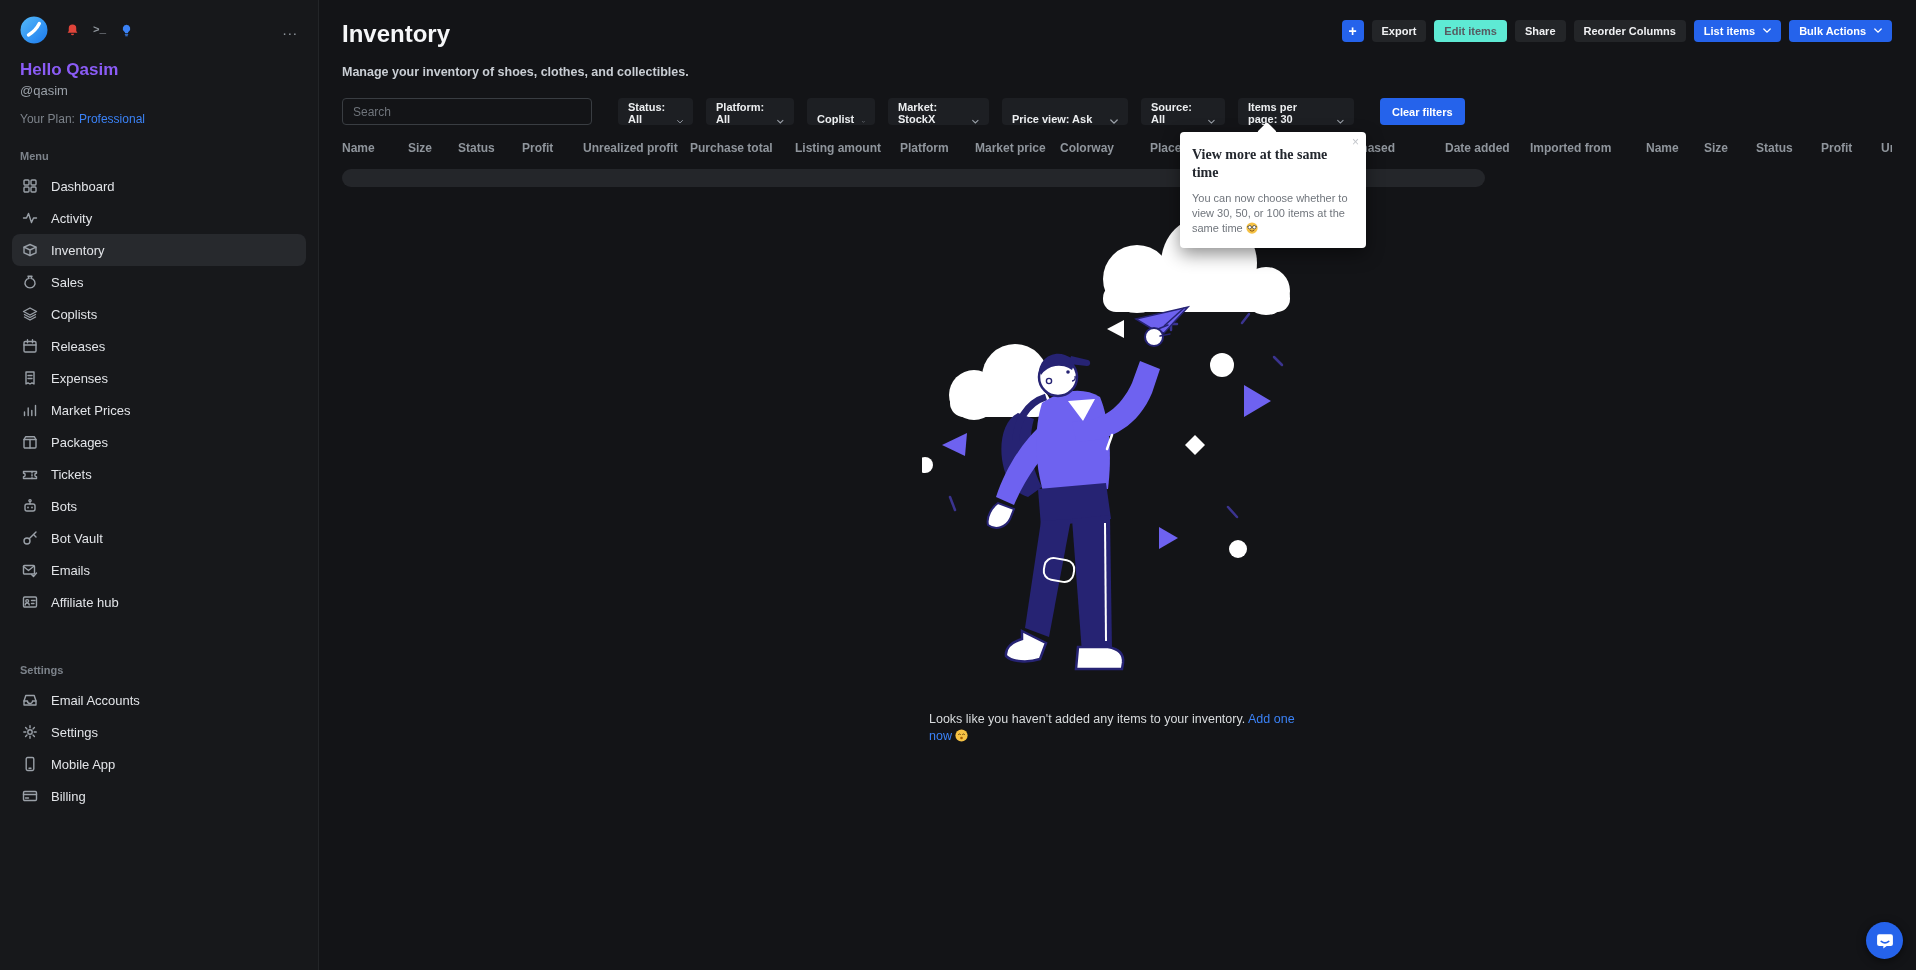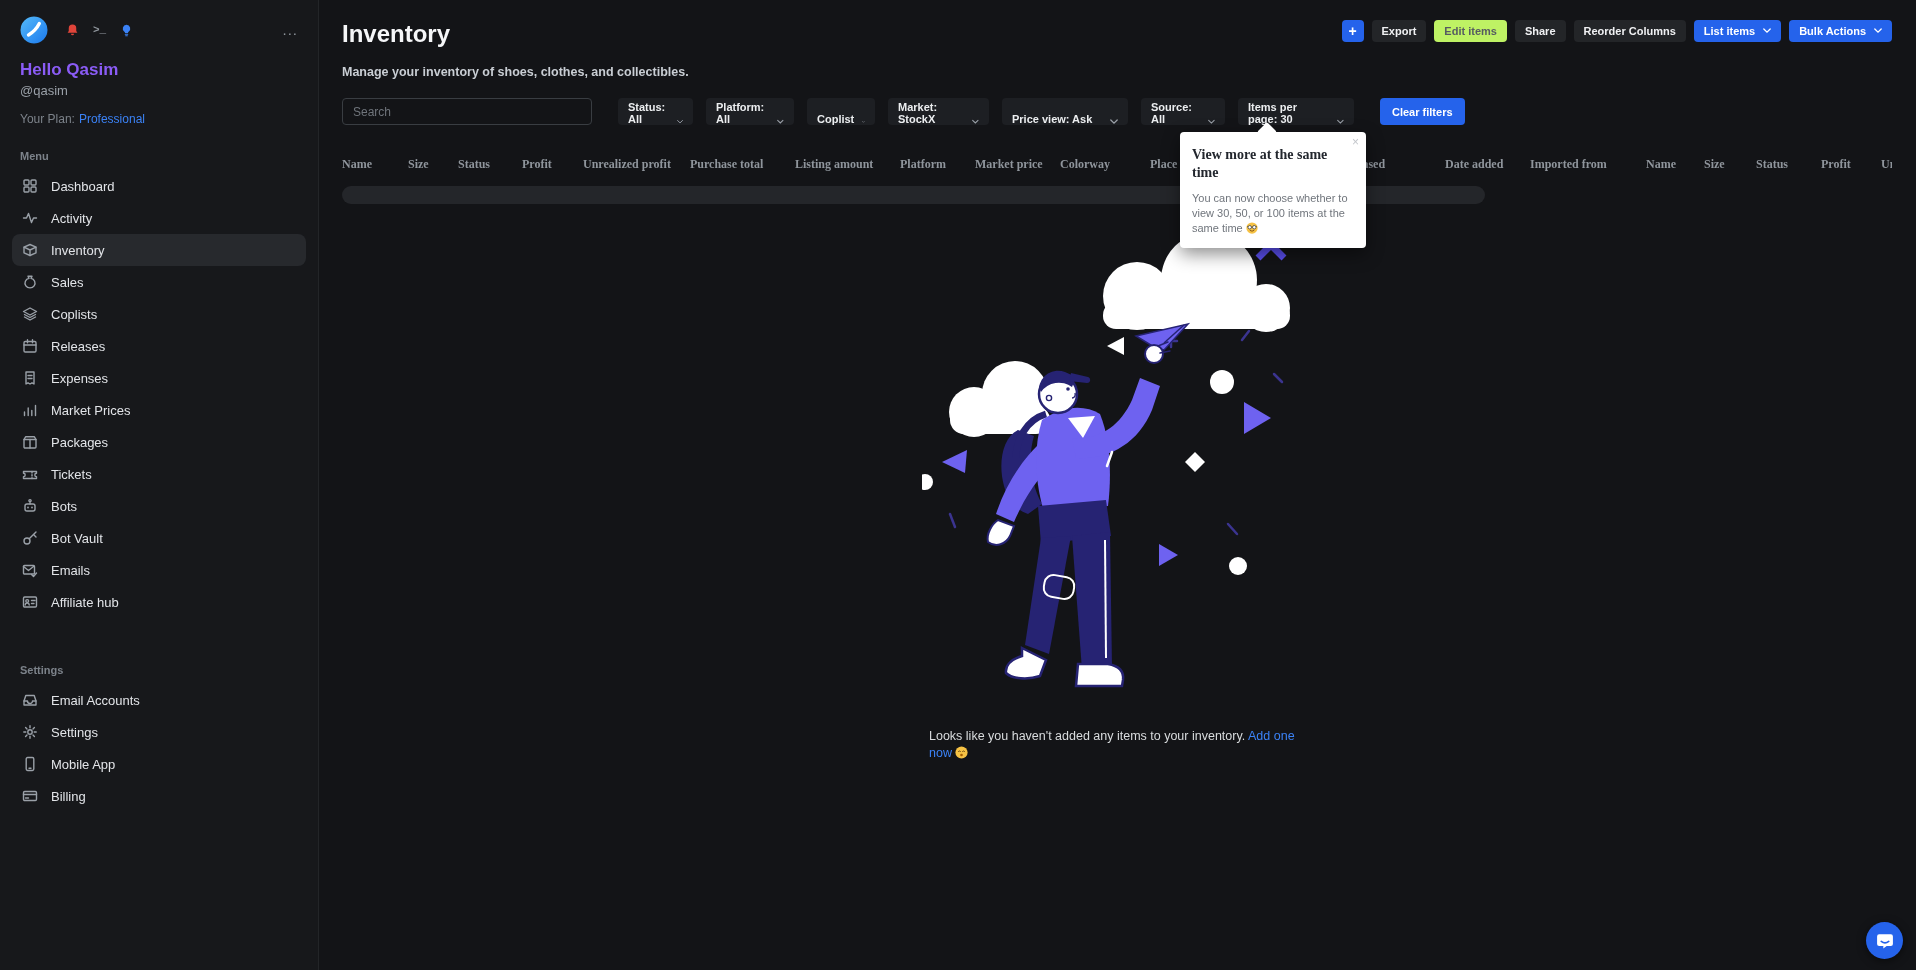--- a/index.html
+++ b/index.html
@@ -41,38 +41,38 @@
   .page-title { font-size:24px; font-weight:bold; color:#f5f6f8; }
   .subtitle { font-size:12.5px; font-weight:bold; color:#c9ced4; margin-top:17px; }
   .actions { margin-left:auto; display:flex; align-items:center; gap:8px; }
   .btn {
     height:22px; border:none; border-radius:4px; padding:0 10px;
     font-family:"Liberation Sans",sans-serif; font-size:11px; font-weight:bold;
     background:#232528; color:#f0f1f3; cursor:pointer; display:flex; align-items:center; gap:8px;
   }
   .btn.icon-primary { width:22px; padding:0; justify-content:center; font-size:14px; }
   .btn.primary, .btn.icon-primary { background:#2563eb; color:#fff; }
-  .btn.disabled { background:#bef264; color:#565b61; cursor:default; }
+  .btn.disabled { background:#5eead4; color:#565b61; cursor:default; }
   .chev { width:8px; height:6px; display:inline-flex; }
   
   .filter-row { display:flex; align-items:center; gap:26px; margin-top:19px; }
   .search-input {
     width:250px; height:27px; background:transparent; border:1px solid #393d42; border-radius:4px;
     color:#e8eaed; font-family:"Liberation Sans",sans-serif; font-size:12px; padding:0 10px; outline:none;
   }
   .search-input::placeholder { color:#6f747b; }
   .chip {
     height:27px; background:#1d1f23; border-radius:4px; padding:0 10px;
     display:flex; align-items:flex-end; justify-content:space-between; gap:8px;
     font-size:11px; font-weight:bold; color:#eceef0; cursor:pointer; flex:0 0 auto;
   }
   .chip .chev { color:#9aa0a8; }
   .btn.clear { height:27px; background:#2563eb; color:#fff; padding:0 12px; }
   
-  .columns-row { display:flex; margin-top:32px; overflow:hidden; white-space:nowrap;font-family:Liberation Serif, serif; }
+  .columns-row { display:flex; margin-top:16px; overflow:hidden; white-space:nowrap; }
   .col-h { font-size:12px; font-weight:bold; color:#8f959c; flex:0 0 auto; overflow:hidden; }
   .empty-bar { height:18px; border-radius:9px; background:#24262a; margin-top:14px; width:1143px; }
   
   .illus-wrap { display:flex; justify-content:center; margin-top:20px; }
   .empty-text { width:376px; margin:24px auto 0; font-size:12.5px; line-height:17px; color:#d9dcde; text-align:left; }
   .empty-link { color:#3b82f6; cursor:pointer; text-decoration:none; }
   .emoji { display:inline-flex; vertical-align:-2px; }
   
   .tooltip {
     position:absolute; left:861px; top:132px; width:186px; background:#ffffff; border-radius:4px;

